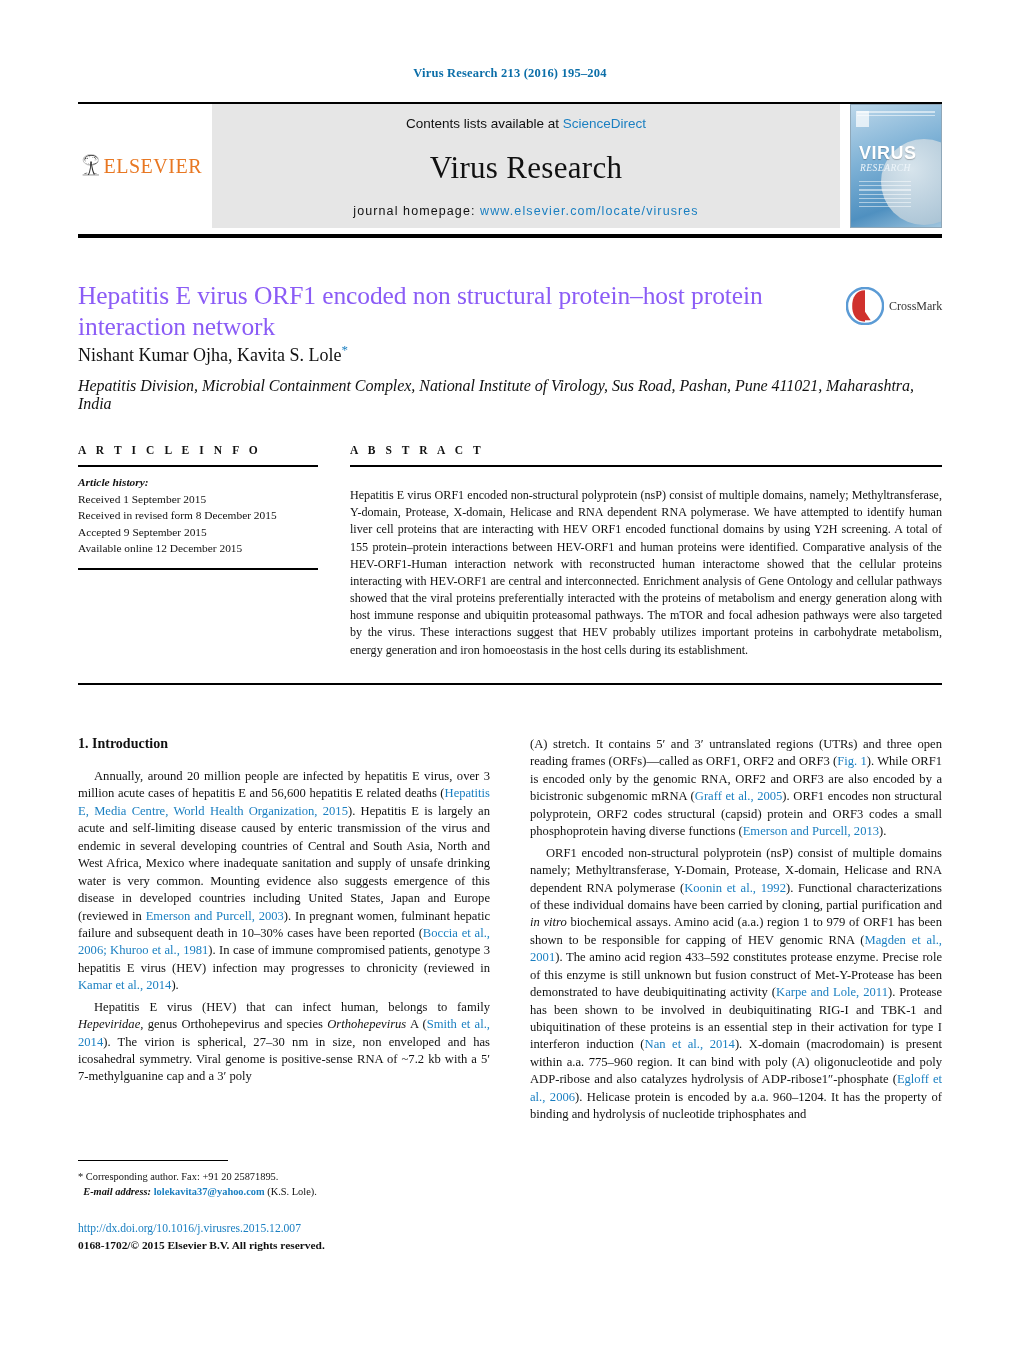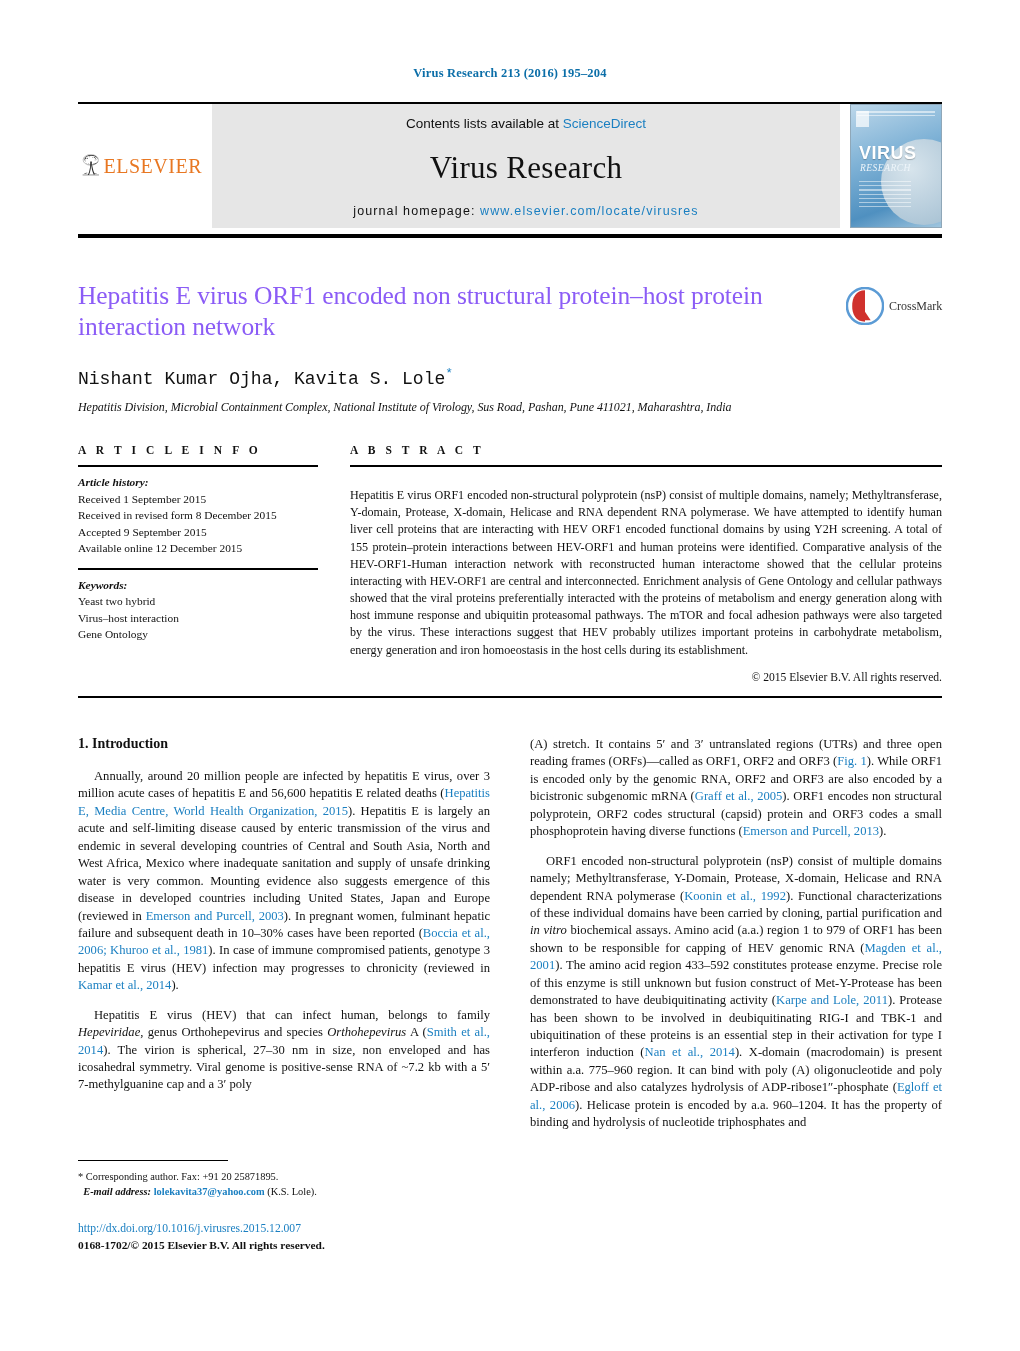--- a/index.html
+++ b/index.html
@@ -106,28 +106,27 @@
   }
   .crossmark {
     position:absolute; right:0; top:4px; width:96px; height:44px;
     display:flex; align-items:center; gap:5px;
   }
   .crossmark-badge { width:38px; height:38px; position:relative; }
   .crossmark-label {
     font-family:"Liberation Serif", serif; font-size:12px; color:#333;
   }
   .authors {
-    margin-top:24px;
-    font-family:Liberation Mono, monospace; font-size:18px; color:#111;
+    font-family:Liberation Serif, serif; font-size:18px; color:#111;
   }
   .authors .star { color:#1a7fc1; font-size:13px; vertical-align:super; }
   .affiliation {
     margin-top:11px;
     font-family:"Liberation Serif", serif; font-style:italic;
-    font-size:12px; color:#111; letter-spacing:-.05px;
+    font-size:16px; color:#111; letter-spacing:-.05px;
   }
 
   
   .infoabs { position:absolute; left:78px; top:436px; width:864px; }
   .ia-cols { display:flex; margin-top:0; }
   .col-info { width:240px; flex:0 0 240px; }
   .col-gap { width:32px; flex:0 0 32px; }
   .col-abs { flex:1 1 auto; }
   .sec-caps {
     font-family:"Liberation Serif", serif; font-weight:bold; font-size:11.5px;
@@ -159,21 +158,21 @@
   .bcol { width:412px; flex:0 0 412px; }
   .bcol-gap { width:40px; flex:0 0 40px; }
   .sec-head {
     font-family:"Liberation Serif", serif; font-weight:bold; font-size:14px;
     color:#111; margin:0 0 16px 0;
   }
   .para {
     font-family:"Liberation Serif", serif; font-size:12.6px; line-height:1.385;
     text-align:justify; color:#111; margin:0; text-indent:16px;
   }
-  .para + .para { margin-top:12px; }
+  .para + .para { margin-top:4px; }
   .ref { color:#1a7fc1; }
   .ital { font-style:italic; }
 
   
   .footnote-wrap { position:absolute; left:78px; top:1160px; width:412px; }
   .footnote-rule { width:150px; height:1px; background:#000; margin-bottom:9px; }
   .footnote {
     font-family:"Liberation Serif", serif; font-size:10.4px; line-height:1.4; color:#111;
   }
   .footnote .ital { font-style:italic; font-weight:bold; }
@@ -278,35 +277,28 @@
         <div class="thick-rule"></div>
         <div class="info-body">
           <span class="lbl">Article history:</span>
           <span>Received 1 September 2015</span><br>
           <span>Received in revised form 8 December 2015</span><br>
           <span>Accepted 9 September 2015</span><br>
           <span>Available online 12 December 2015</span>
         </div>
         <div class="info-gap"></div>
         <div class="thick-rule"></div>
-        <div class="info-body keywords-block">
-          <span class="lbl">Keywords:</span>
-          <span>Yeast two hybrid</span><br>
-          <span>Virus–host interaction</span><br>
-          <span>Gene Ontology</span>
-        </div>
       </div>
 
       <div class="col-gap"></div>
 
       <div class="col-abs">
         <div class="sec-caps">A B S T R A C T</div>
         <div class="thick-rule"></div>
         <p class="abstract-body">Hepatitis E virus ORF1 encoded non-structural polyprotein (nsP) consist of multiple domains, namely; Methyltransferase, Y-domain, Protease, X-domain, Helicase and RNA dependent RNA polymerase. We have attempted to identify human liver cell proteins that are interacting with HEV ORF1 encoded functional domains by using Y2H screening. A total of 155 protein–protein interactions between HEV-ORF1 and human proteins were identified. Comparative analysis of the HEV-ORF1-Human interaction network with reconstructed human interactome showed that the cellular proteins interacting with HEV-ORF1 are central and interconnected. Enrichment analysis of Gene Ontology and cellular pathways showed that the viral proteins preferentially interacted with the proteins of metabolism and energy generation along with host immune response and ubiquitin proteasomal pathways. The mTOR and focal adhesion pathways were also targeted by the virus. These interactions suggest that HEV probably utilizes important proteins in carbohydrate metabolism, energy generation and iron homoeostasis in the host cells during its establishment.</p>
-        <div class="copyright">© 2015 Elsevier B.V. All rights reserved.</div>
       </div>
     </div>
     <div class="ia-rule-bottom"></div>
   </div>
 
   <div class="body-cols">
     <div class="bcol">
       <h2 class="sec-head">1.  Introduction</h2>
       <div>
           <p class="para"><span>Annually, around 20 million people are infected by hepatitis E virus, over 3 million acute cases of hepatitis E and 56,600 hepatitis E related deaths (</span><span class="ref">Hepatitis E, Media Centre, World Health Organization, 2015</span><span>). Hepatitis E is largely an acute and self-limiting disease caused by enteric transmission of the virus and endemic in several developing countries of Central and South Asia, North and West Africa, Mexico where inadequate sanitation and supply of unsafe drinking water is very common. Mounting evidence also suggests emergence of this disease in developed countries including United States, Japan and Europe (reviewed in </span><span class="ref">Emerson and Purcell, 2003</span><span>). In pregnant women, fulminant hepatic failure and subsequent death in 10–30% cases have been reported (</span><span class="ref">Boccia et al., 2006; Khuroo et al., 1981</span><span>). In case of immune compromised patients, genotype 3 hepatitis E virus (HEV) infection may progresses to chronicity (reviewed in </span><span class="ref">Kamar et al., 2014</span><span>).</span></p>

